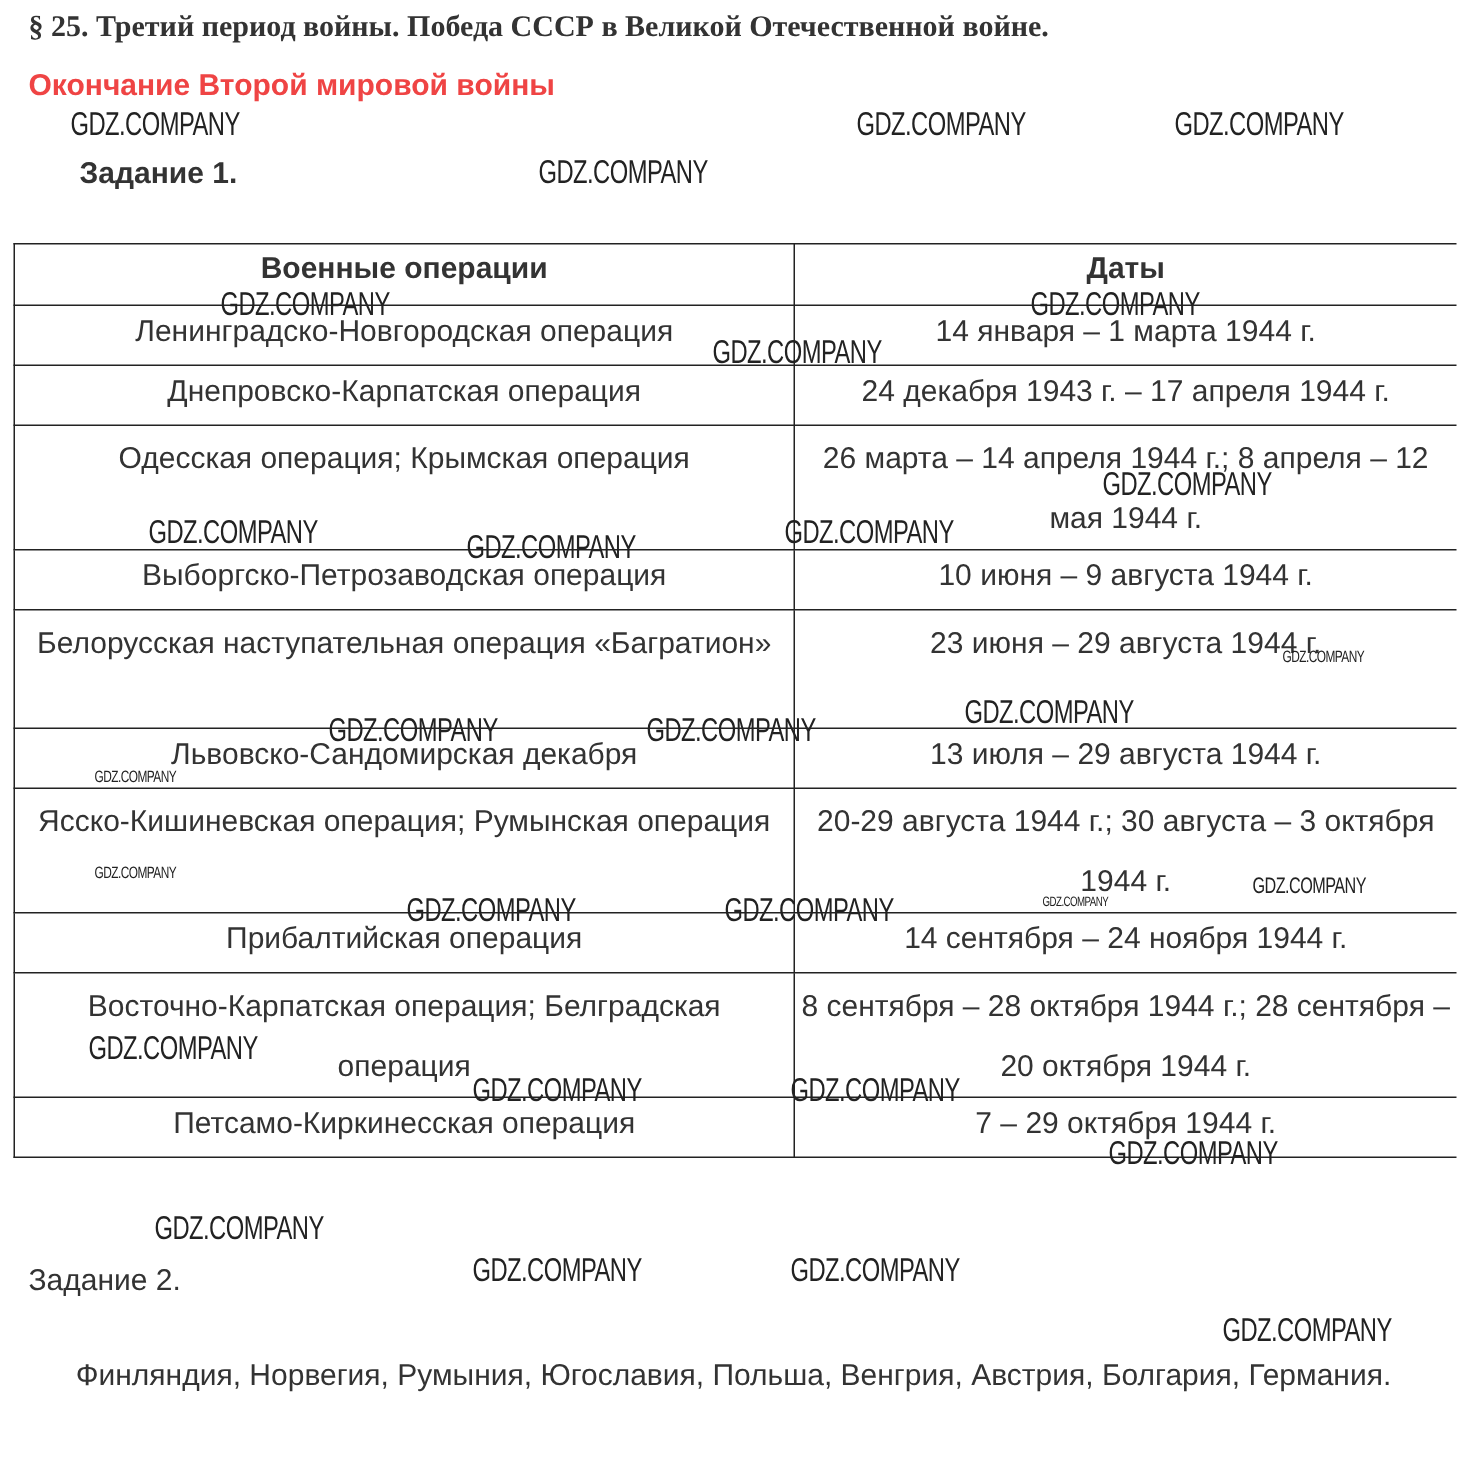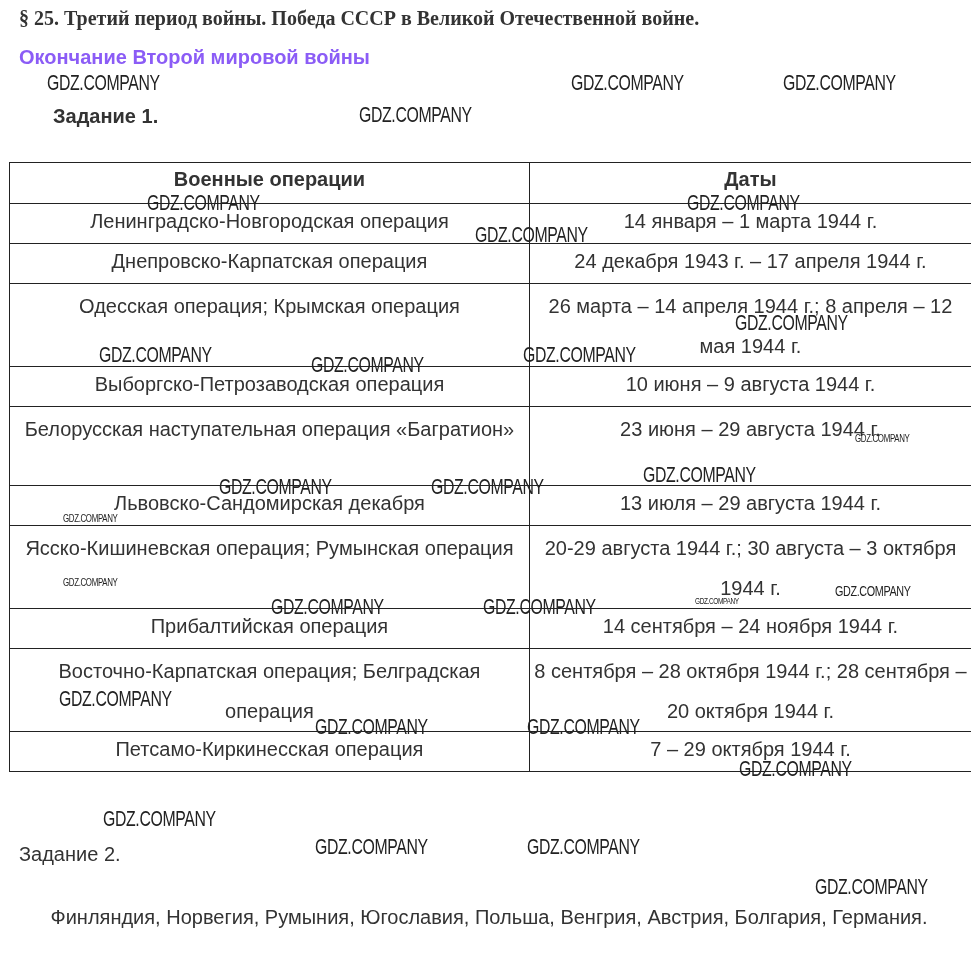--- a/index.html
+++ b/index.html
@@ -8,21 +8,21 @@
     font-family: "Liberation Sans", sans-serif; color: #333333;
   }
   .title {
     position: absolute; left: 19px; top: 7px;
     font-size: 20px; font-weight: bold; color: #333;
     white-space: nowrap;
     font-family: Liberation Serif, serif;
   }
   .subtitle {
     position: absolute; left: 19px; top: 46px;
-    font-size: 20px; font-weight: bold; color: #8b5cf6;
+    font-size: 20px; font-weight: bold; color: #ef4444;
   }
   .task1 {
     position: absolute; left: 19px; top: 105px;
     font-size: 20px; font-weight: bold; color: #333; margin-left: 34px;
   }
   .task2 {
     position: absolute; left: 19px; top: 843px;
     font-size: 20px; font-weight: normal; color: #333;
   }
   .answer {

